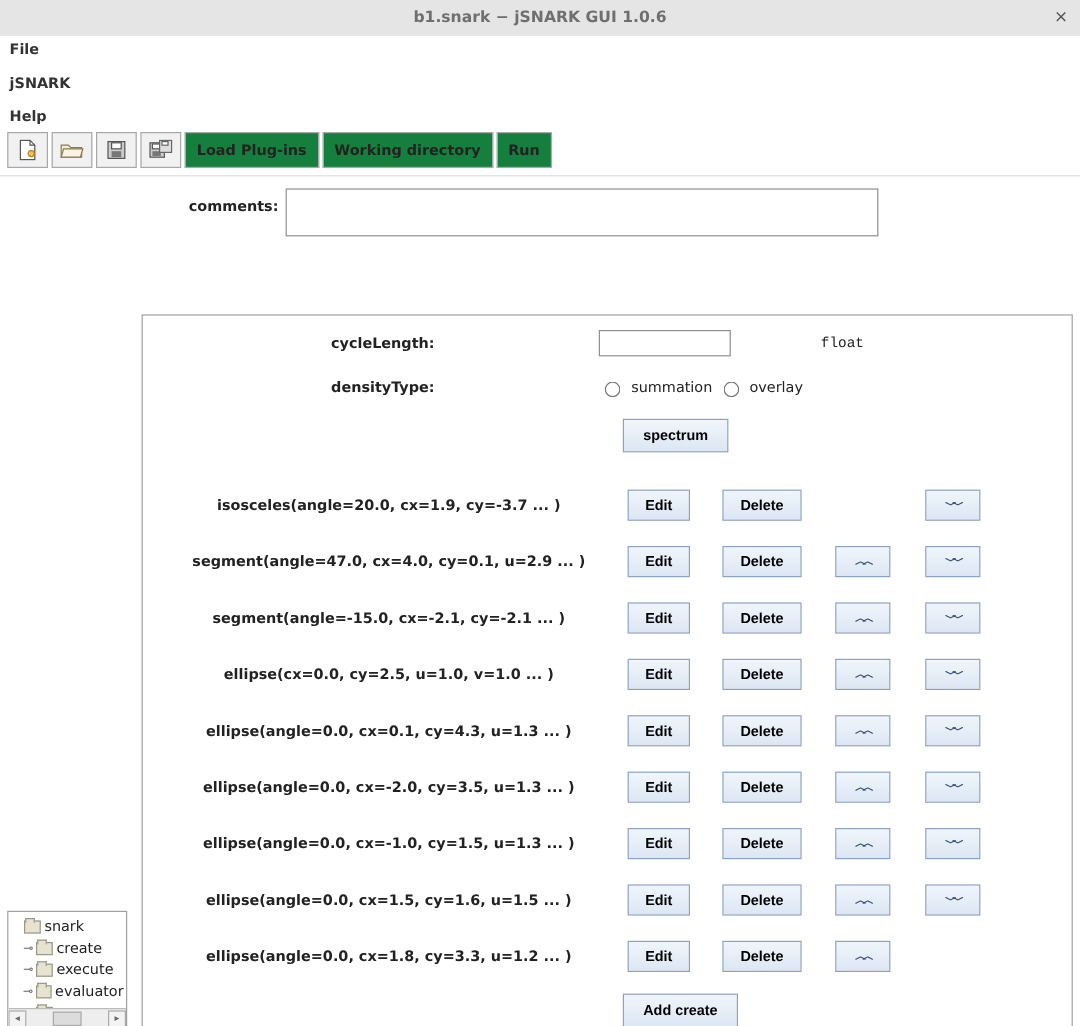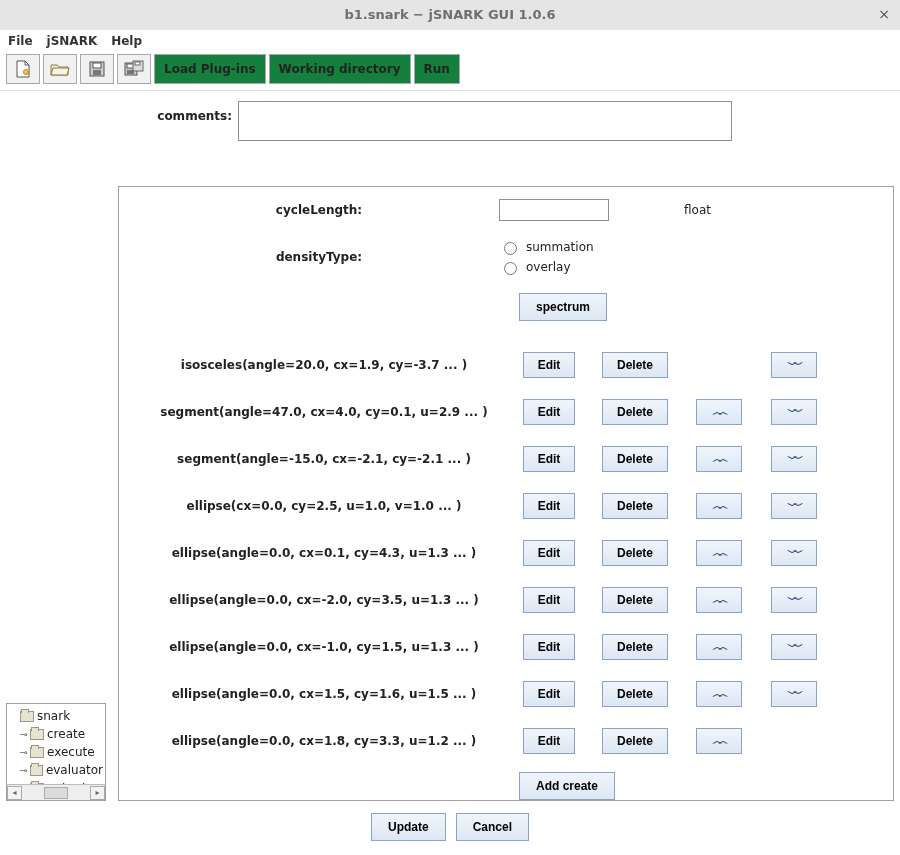--- a/index.html
+++ b/index.html
@@ -34,20 +34,21 @@
     font-size: 14px;
     color: #555;
     cursor: pointer;
   }
   .menubar {
     padding: 4px 8px 2px 8px;
     display: flex;
     gap: 14px;
     font-weight: bold;
     color: #333;
+    flex-direction: column;
   }
   .menubar span { cursor: pointer; }
   .toolbar {
     padding: 4px 6px 6px 6px;
     display: flex;
     align-items: center;
     gap: 3px;
     border-bottom: 1px solid #ddd;
   }
   .icon-btn {
@@ -141,29 +142,29 @@
     overflow: hidden;
   }
   .prop-row {
     display: flex;
     align-items: center;
     margin-bottom: 18px;
     font-weight: bold;
   }
   .prop-row .plabel { width: 360px; text-align: center; }
   .prop-row .pctrl { width: 165px; }
-  .prop-row .pextra { padding-left: 20px; font-weight: normal; }
+  .prop-row .pextra { padding-left: 20px; font-weight: normal; font-family: Liberation Mono, monospace; }
   .prop-row input[type="text"] {
     width: 110px;
     height: 22px;
     border: 1px solid #8f8f8f;
     padding: 0 3px;
     font-family: inherit;
   }
-  .radio-stack { display: flex; flex-direction: column; gap: 4px; font-weight: normal; }
+  .radio-stack { display: flex; flex-direction: row; gap: 4px; font-weight: normal; }
   .radio-stack label { display: flex; align-items: center; gap: 6px; }
   .btn {
     height: 28px;
     padding: 0 16px;
     border: 1px solid #8aa2c8;
     background: linear-gradient(#f0f5fb, #dce7f3);
     font-weight: bold;
     font-size: 12px;
     cursor: pointer;
     display: inline-flex;

